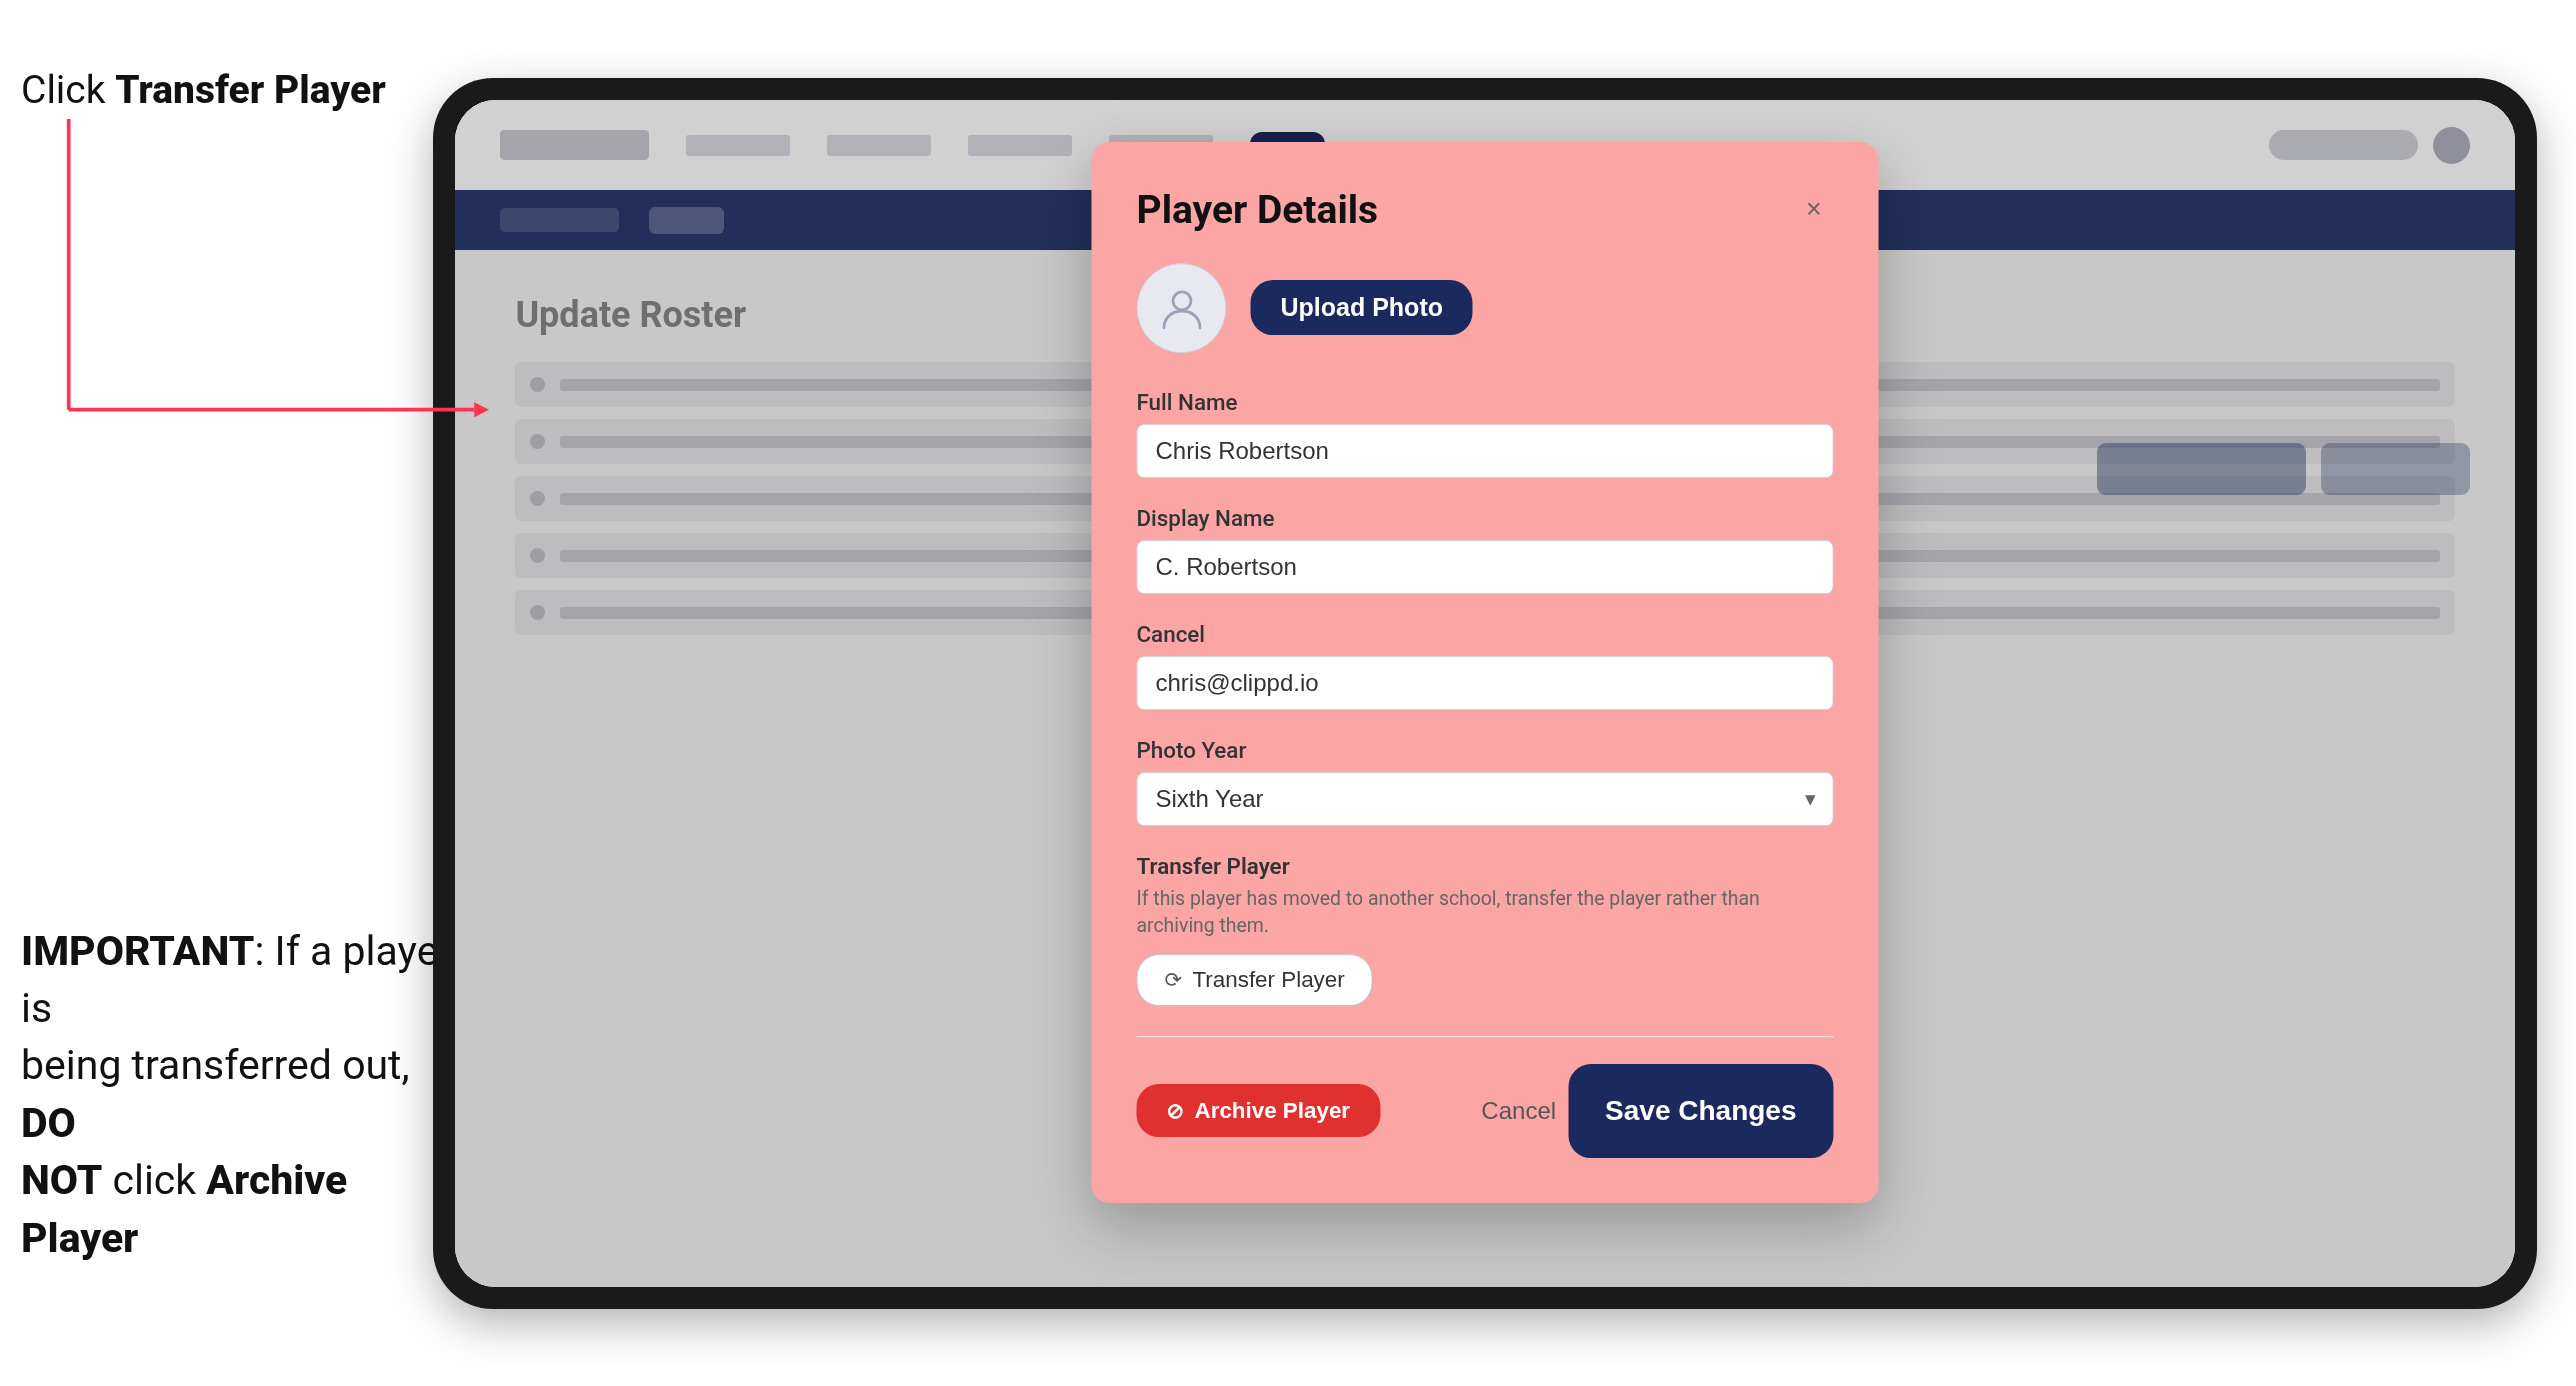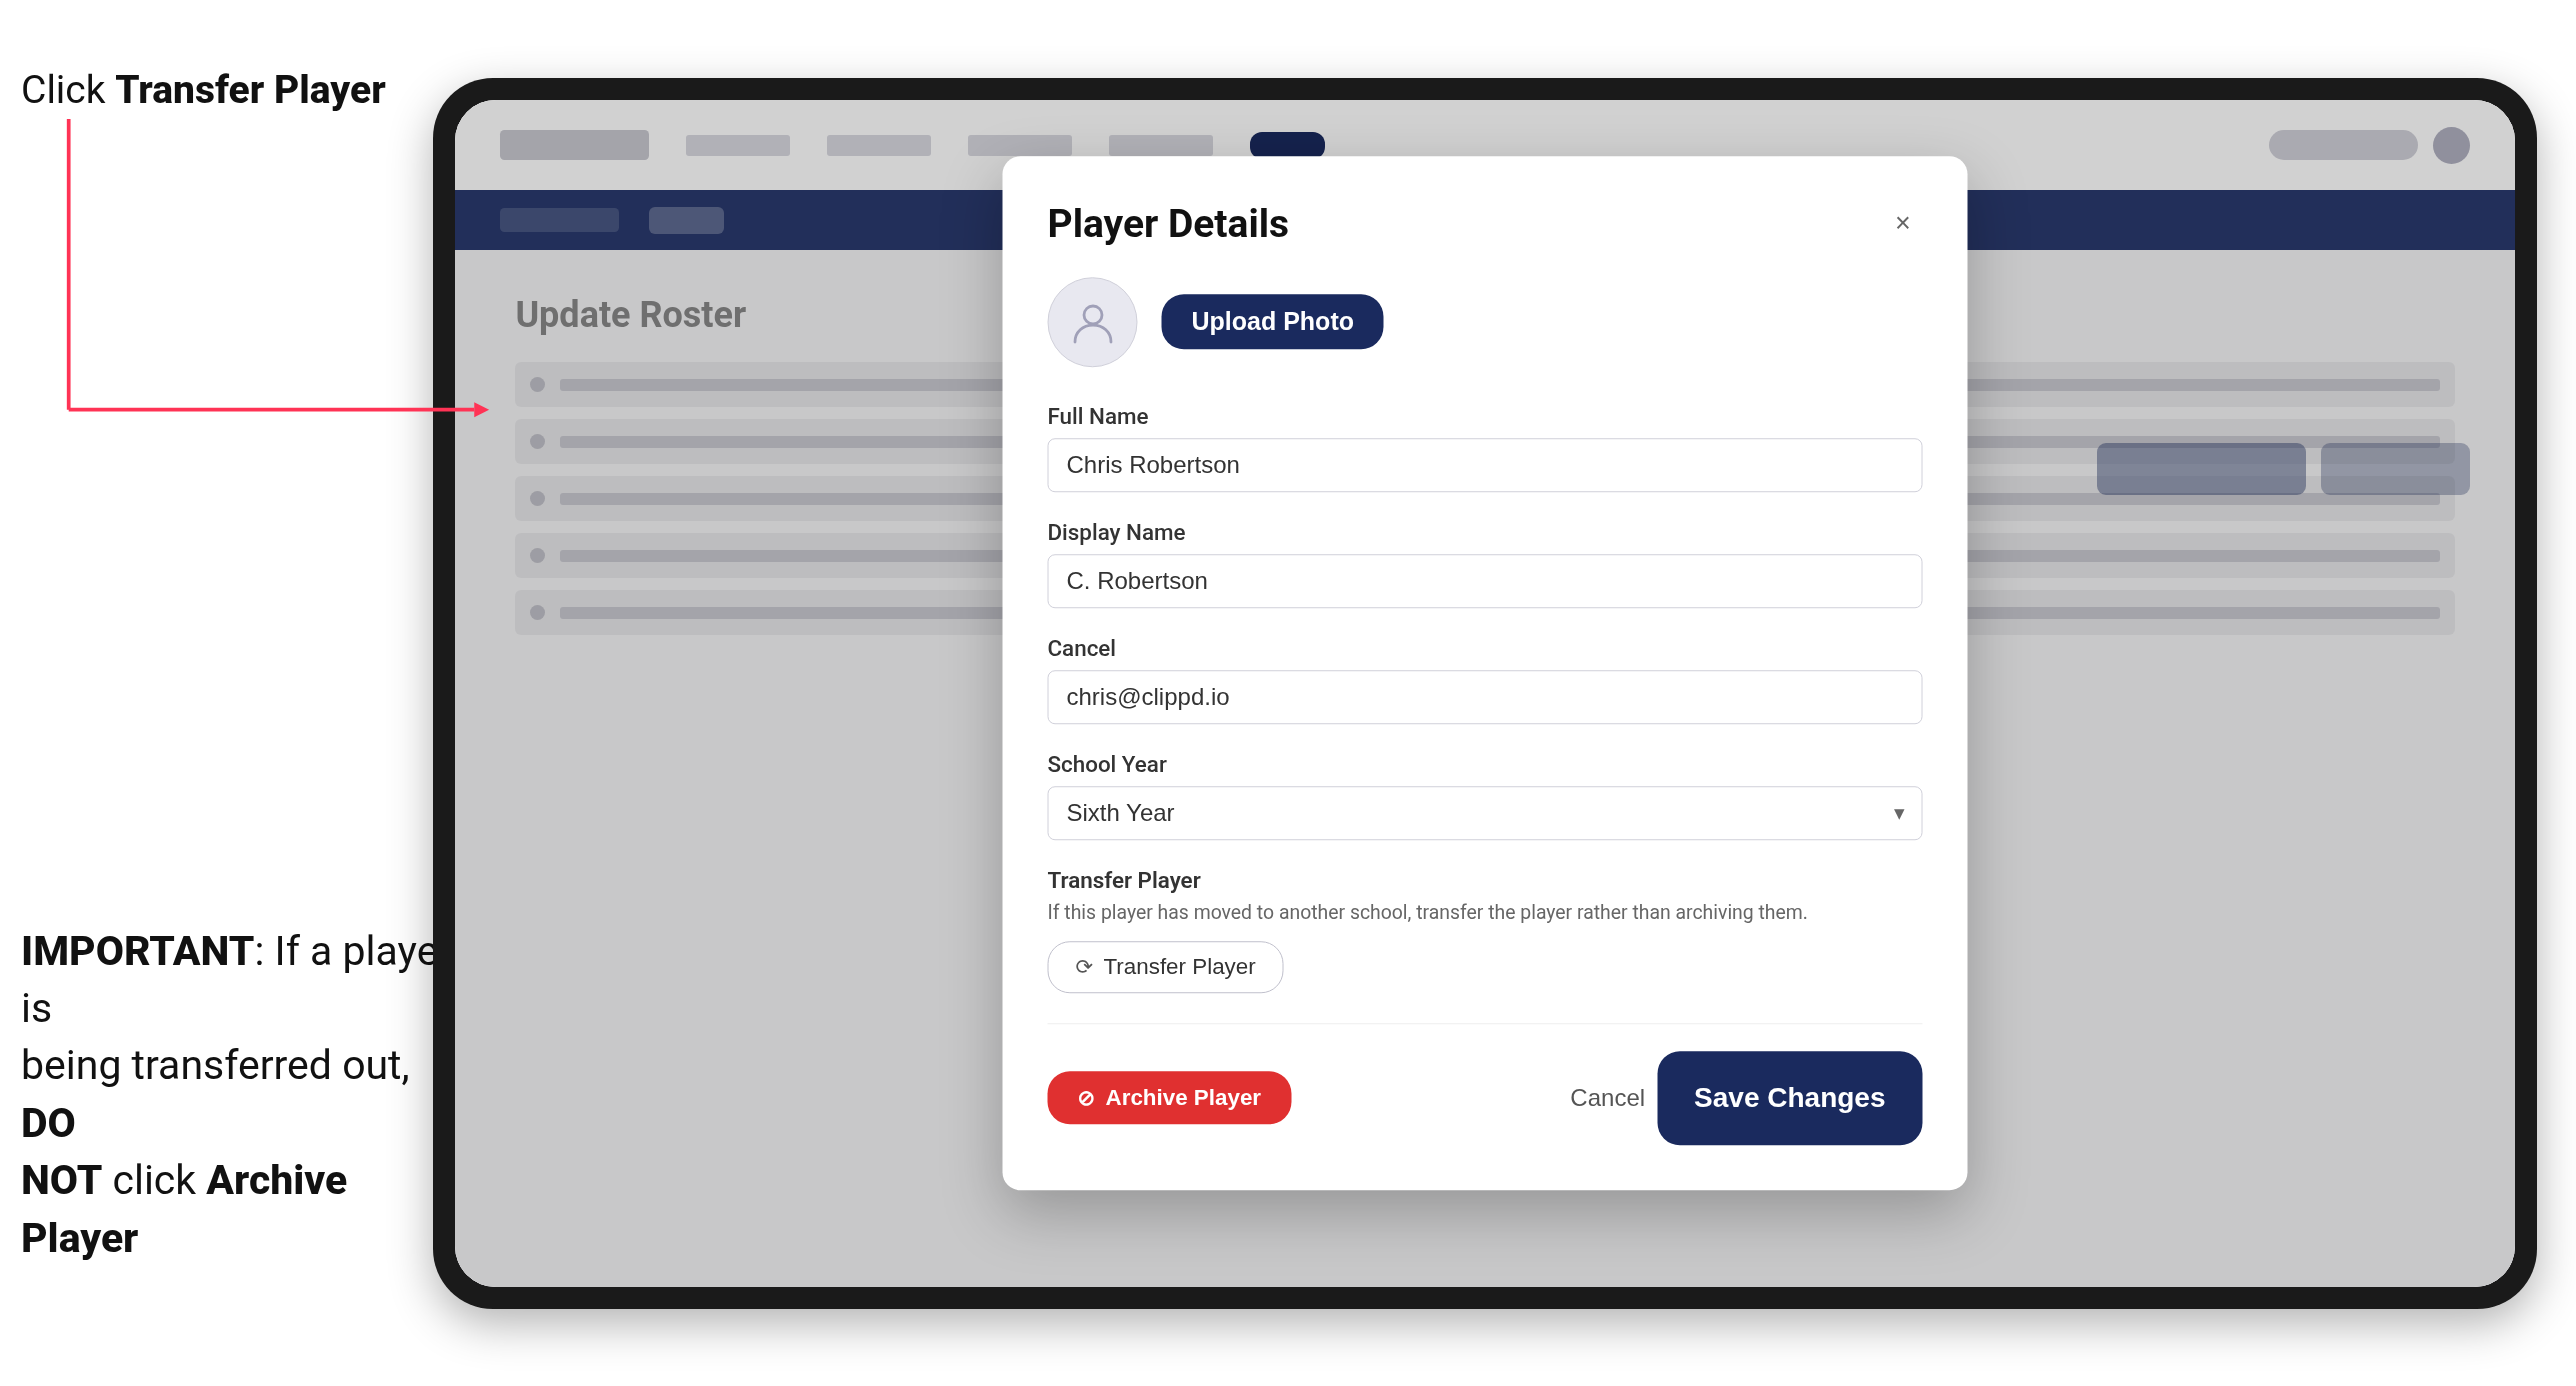--- a/index.html
+++ b/index.html
@@ -185,22 +185,22 @@
       background: rgba(0,0,0,0.18);
       z-index: 10;
     }
 
     
     .modal {
       position: absolute;
       top: 50%;
       left: 50%;
       transform: translate(-50%, -52%);
-      width: 965px;
-      background: #ffffff;
+      width: 787px;
+      background: #fca5a5;
       border-radius: 18px;
       box-shadow: 0 22.4px 60px rgba(0,0,0,0.25);
       z-index: 20;
       padding: 45px;
     }
     .modal-header {
       display: flex;
       justify-content: space-between;
       align-items: center;
       margin-bottom: 30px;
@@ -524,21 +524,21 @@
         <label class="form-label">Display Name</label>
         <input class="form-input" type="text" value="C. Robertson" style="">
       </div>
 
       <div class="form-group">
         <label class="form-label">Cancel</label>
         <input class="form-input" type="email" value="chris@clippd.io" style="">
       </div>
 
       <div class="form-group">
-        <label class="form-label">School Year</label>
+        <label class="form-label">Photo Year</label>
         <div class="select-wrapper">
           <select class="form-select">
             <option>Sixth Year</option>
           </select>
           <span class="select-arrow">▾</span>
         </div>
       </div>
 
       <div class="transfer-section">
         <div class="transfer-title">Transfer Player</div>

